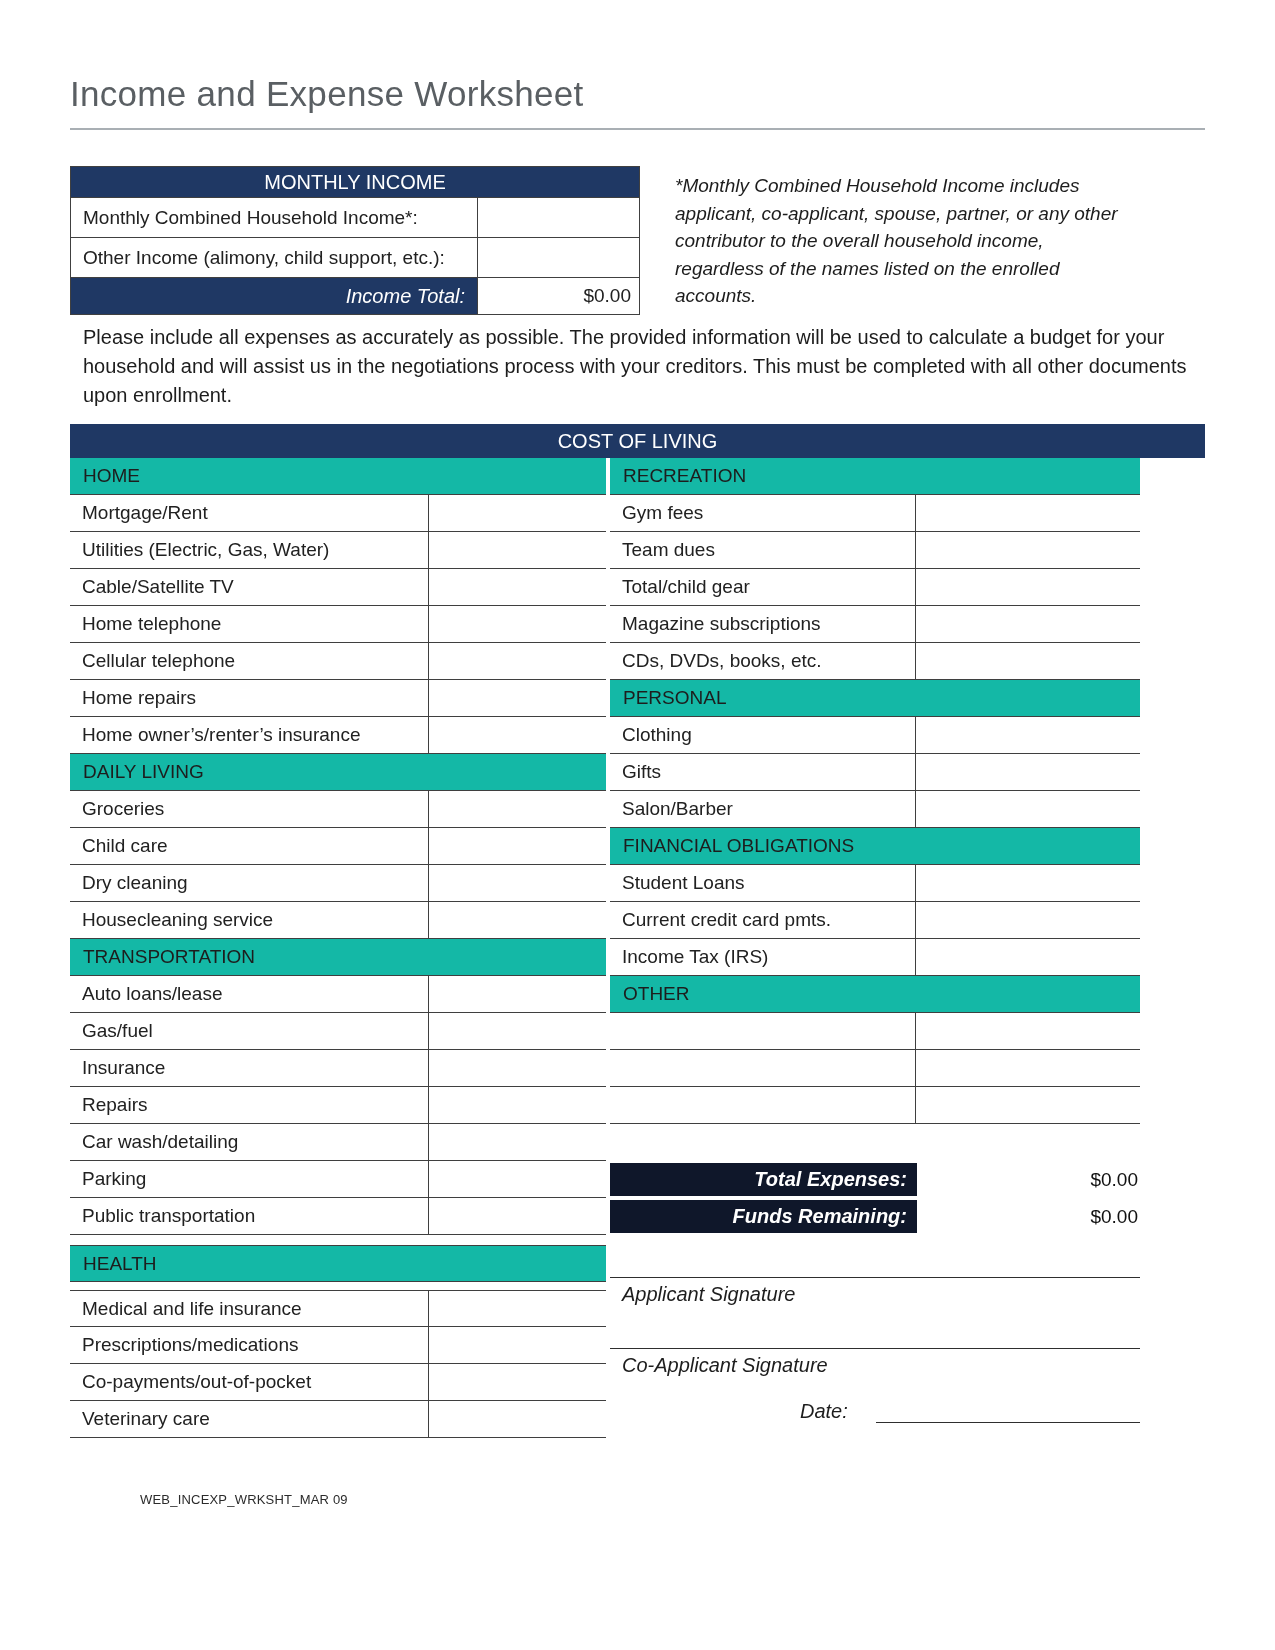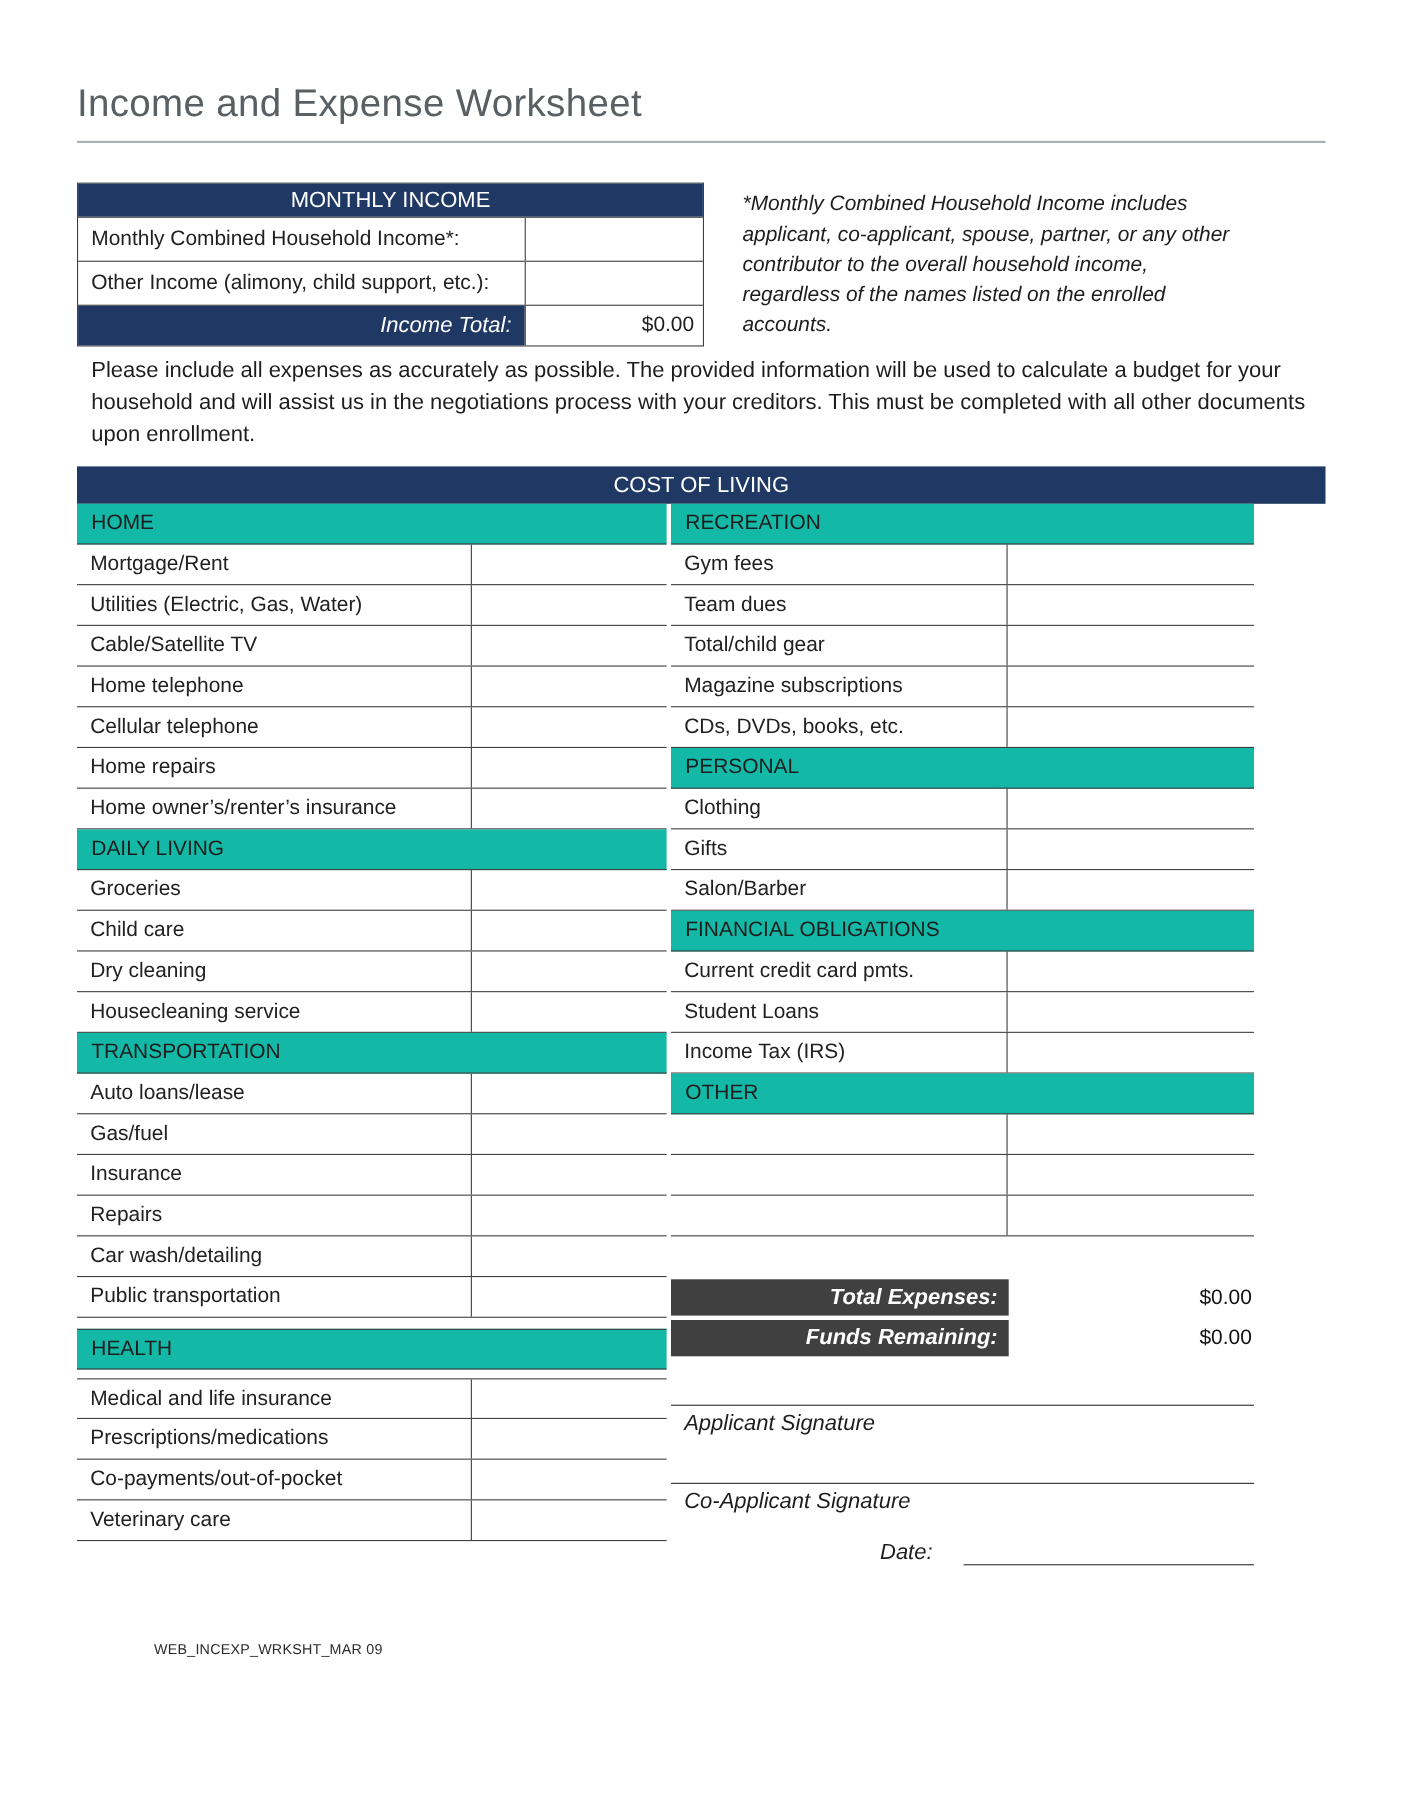--- a/index.html
+++ b/index.html
@@ -39,21 +39,21 @@
   .row.gap { height: 10px; border-bottom: none; background: none; padding: 0; }
   .row.gap.small { height: 8px; }
   .row.blank { border-bottom: none; }
   .row.bt { border-top: 1px solid #3f3f3f; }
   .row.item .label { flex: 1; display: flex; align-items: center; padding-left: 12px; font-size: 19px; }
   .row.item .value { border-left: 1px solid #3f3f3f; }
   .col-left .row.item .value { width: 178px; }
   .col-right .row.item .value { width: 225px; }
 
   .row.total { border-bottom: none; align-items: center; }
-  .row.total .tlabel { width: 307px; height: 33px; background: #404040; color: #fff; font-weight: bold; font-style: italic; font-size: 20px; display: flex; align-items: center; justify-content: flex-end; padding-right: 10px; padding-left: 36px; }
+  .row.total .tlabel { width: 307px; height: 33px; background: #0f172a; color: #fff; font-weight: bold; font-style: italic; font-size: 20px; display: flex; align-items: center; justify-content: flex-end; padding-right: 10px; padding-left: 36px; }
   .row.total .tvalue { flex: 1; text-align: right; font-size: 19px; padding-right: 2px; color: #111; }
 
   
   .sig-block { margin-top: 42px; }
   .sig-line { border-top: 1px solid #2e2e2e; height: 0; }
   .sig-line.second { margin-top: 38px; }
   .sig-label { font-style: italic; font-size: 20px; padding: 5px 0 0 12px; height: 32px; color: #1d1d1d; }
   .date-row { display: flex; align-items: flex-end; margin-top: 12px; height: 30px; gap: 16px; }
   .date-label { font-style: italic; font-size: 20px; margin-left: 190px; color: #1d1d1d; }
   .date-line { flex: 1; border-bottom: 1px solid #2e2e2e; margin-left: 12px; height: 26px; }
@@ -155,20 +155,24 @@
         </div>
         <div class="row item">
           <div class="label">Repairs</div>
           <div class="value"></div>
         </div>
         <div class="row item">
           <div class="label">Car wash/detailing</div>
           <div class="value"></div>
         </div>
         <div class="row item">
+          <div class="label">Parking</div>
+          <div class="value"></div>
+        </div>
+        <div class="row item">
           <div class="label">Public transportation</div>
           <div class="value"></div>
         </div>
         <div class="row gap"></div>
         <div class="row section bt">HEALTH</div>
         <div class="row gap small"></div>
         <div class="row item bt">
           <div class="label">Medical and life insurance</div>
           <div class="value"></div>
         </div>
@@ -216,25 +220,25 @@
           <div class="row item">
             <div class="label">Gifts</div>
             <div class="value"></div>
           </div>
           <div class="row item">
             <div class="label">Salon/Barber</div>
             <div class="value"></div>
           </div>
           <div class="row section">FINANCIAL OBLIGATIONS</div>
           <div class="row item">
+            <div class="label">Student Loans</div>
+            <div class="value"></div>
+          </div>
+          <div class="row item">
             <div class="label">Current credit card pmts.</div>
-            <div class="value"></div>
-          </div>
-          <div class="row item">
-            <div class="label">Student Loans</div>
             <div class="value"></div>
           </div>
           <div class="row item">
             <div class="label">Income Tax (IRS)</div>
             <div class="value"></div>
           </div>
           <div class="row section">OTHER</div>
           <div class="row item">
             <div class="label"></div>
             <div class="value"></div>

